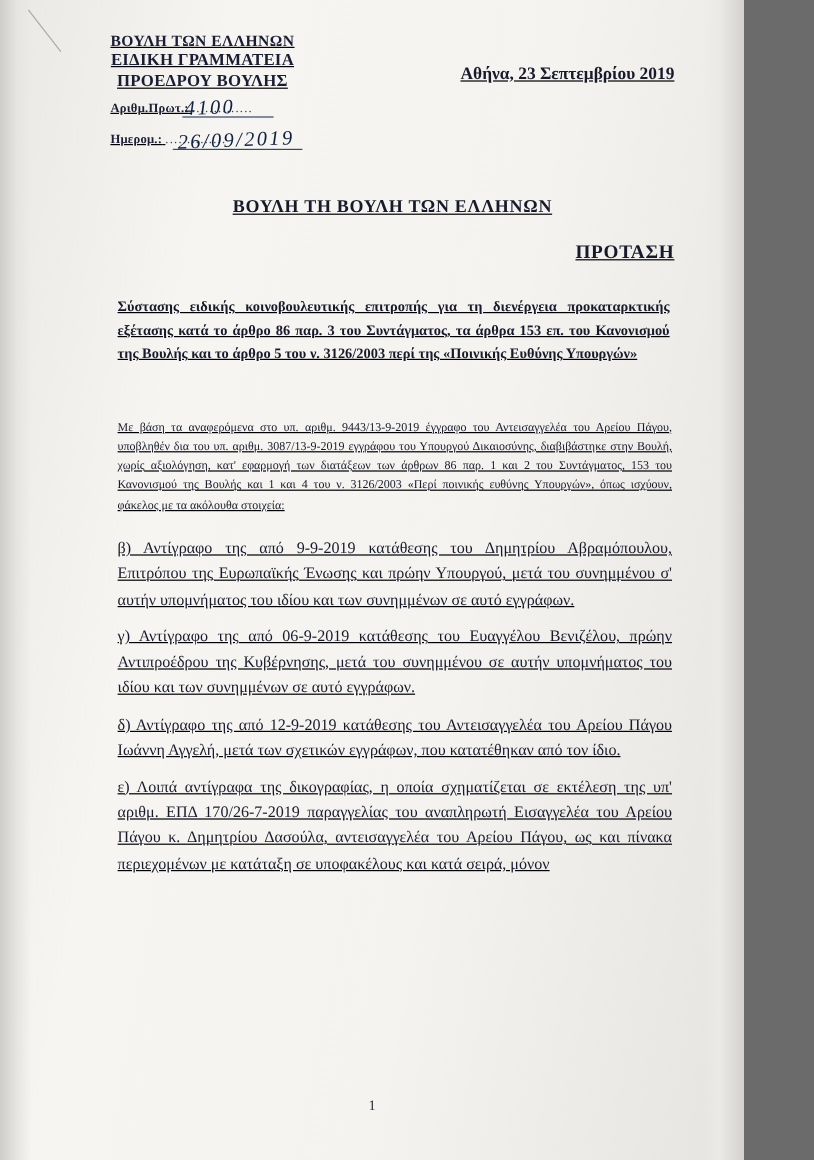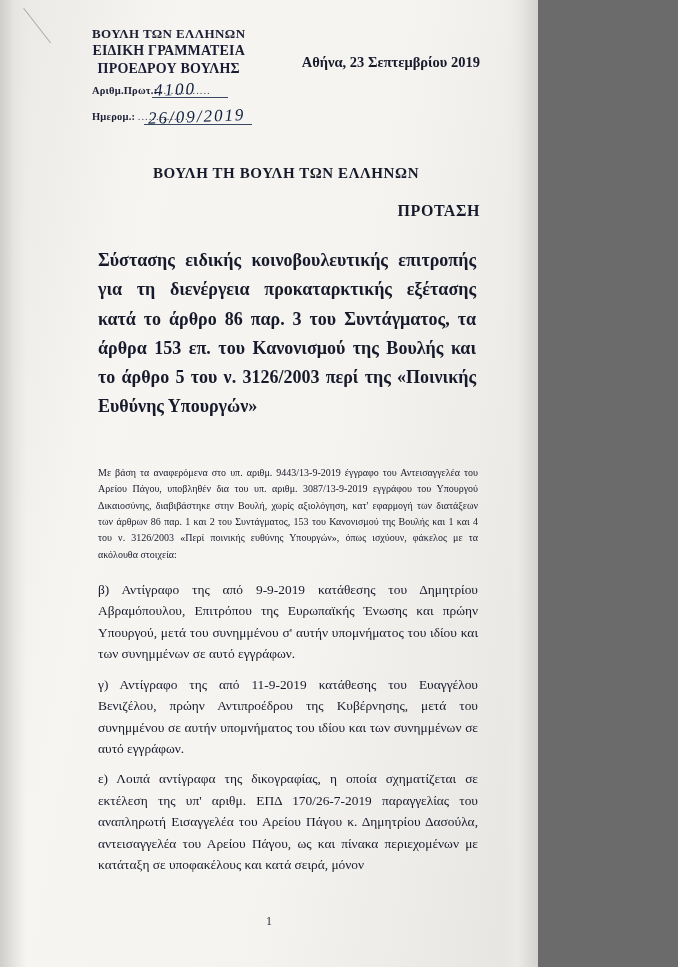--- a/index.html
+++ b/index.html
@@ -8,27 +8,28 @@
     background: #6b6b6b;
   }
   body {
     width: 678px;
     height: 967px;
     overflow: hidden;
     font-family: "Liberation Serif", serif;
   }
   .page {
     position: relative;
-    width: 538px;
+    width: 620px;
     height: 967px;
     background: #f2f1ef;
     background-image:
       linear-gradient(100deg, #e9e8e4 0%, #f6f5f2 25%, #f4f3f0 60%, #e6e4e0 100%);
     box-sizing: border-box;
     overflow: hidden;
+    text-decoration: underline;
   }
   
   .page::before {
     content: "";
     position: absolute;
     left: 0; top: 0; bottom: 0;
     width: 26px;
     background: linear-gradient(90deg, #cfcdc9 0%, #e7e5e1 55%, rgba(255,255,255,0) 100%);
     pointer-events: none;
   }
@@ -139,21 +140,21 @@
   }
   .proposal-word {
     text-align: right;
     font-size: 16px;
     font-weight: bold;
     letter-spacing: .6px;
     margin-top: 20px;
   }
   .subject {
     margin-top: 26px;
-    font-size: 18px;
+    font-size: 12px;
     font-weight: bold;
     line-height: 1.62;
     text-align: justify;
     padding: 0 4px 0 6px;
   }
 
   
   .body-block {
     margin-top: 44px;
     font-size: 10px;
@@ -227,20 +228,21 @@
     <div class="proposal-word">ΠΡΟΤΑΣΗ</div>
 
     <div class="subject">Σύστασης ειδικής κοινοβουλευτικής επιτροπής για τη διενέργεια προκαταρκτικής εξέτασης κατά το άρθρο 86 παρ. 3 του Συντάγματος, τα άρθρα 153 επ. του Κανονισμού της Βουλής και το άρθρο 5 του ν. 3126/2003 περί της «Ποινικής Ευθύνης Υπουργών»</div>
 
     <div class="body-block">
       <p>Με βάση τα αναφερόμενα στο υπ. αριθμ. 9443/13-9-2019 έγγραφο του Αντεισαγγελέα του Αρείου Πάγου, υποβληθέν δια του υπ. αριθμ. 3087/13-9-2019 εγγράφου του Υπουργού Δικαιοσύνης, διαβιβάστηκε στην Βουλή, χωρίς αξιολόγηση, κατ' εφαρμογή των διατάξεων των άρθρων 86 παρ. 1 και 2 του Συντάγματος, 153 του Κανονισμού της Βουλής και 1 και 4 του ν. 3126/2003 «Περί ποινικής ευθύνης Υπουργών», όπως ισχύουν, φάκελος με τα ακόλουθα στοιχεία:</p>
     </div>
 
     <div class="list-block">
       <p>β) Αντίγραφο της από 9-9-2019 κατάθεσης του Δημητρίου Αβραμόπουλου, Επιτρόπου της Ευρωπαϊκής Ένωσης και πρώην Υπουργού, μετά του συνημμένου σ' αυτήν υπομνήματος του ιδίου και των συνημμένων σε αυτό εγγράφων.</p>
-      <p>γ) Αντίγραφο της από 11-9-2019 κατάθεσης του Ευαγγέλου Βενιζέλου, πρώην Αντιπροέδρου της Κυβέρνησης, μετά του συνημμένου σε αυτήν υπομνήματος του ιδίου και των συνημμένων σε αυτό εγγράφων.</p>
+      <p>γ) Αντίγραφο της από 06-9-2019 κατάθεσης του Ευαγγέλου Βενιζέλου, πρώην Αντιπροέδρου της Κυβέρνησης, μετά του συνημμένου σε αυτήν υπομνήματος του ιδίου και των συνημμένων σε αυτό εγγράφων.</p>
+      <p>δ) Αντίγραφο της από 12-9-2019 κατάθεσης του Αντεισαγγελέα του Αρείου Πάγου Ιωάννη Αγγελή, μετά των σχετικών εγγράφων, που κατατέθηκαν από τον ίδιο.</p>
       <p>ε) Λοιπά αντίγραφα της δικογραφίας, η οποία σχηματίζεται σε εκτέλεση της υπ' αριθμ. ΕΠΔ 170/26-7-2019 παραγγελίας του αναπληρωτή Εισαγγελέα του Αρείου Πάγου κ. Δημητρίου Δασούλα, αντεισαγγελέα του Αρείου Πάγου, ως και πίνακα περιεχομένων με κατάταξη σε υποφακέλους και κατά σειρά, μόνον</p>
     </div>
 
   </div>
 
   <div class="pagenum">1</div>
 </div>
 
 </body></html>

